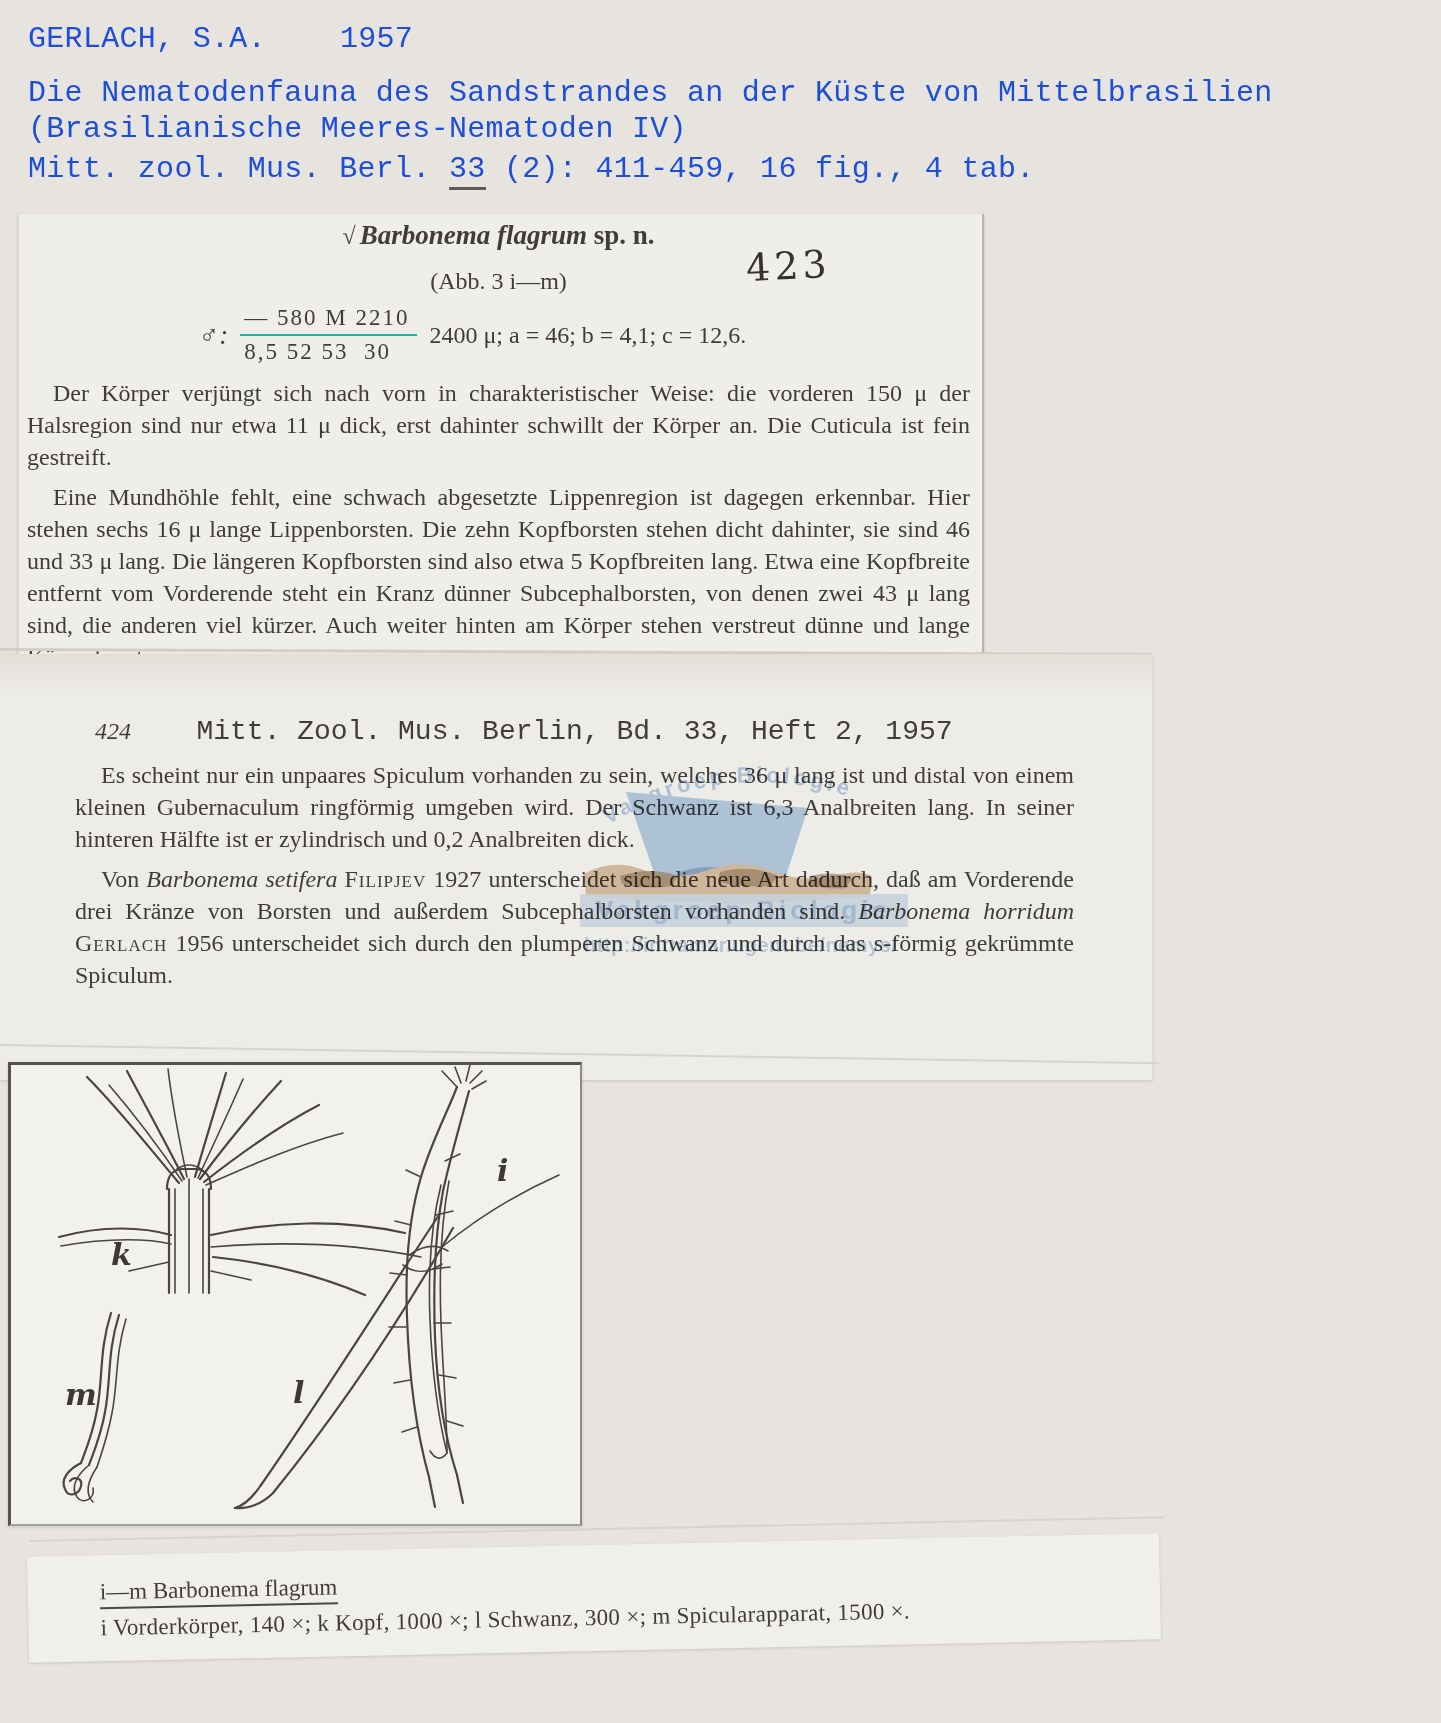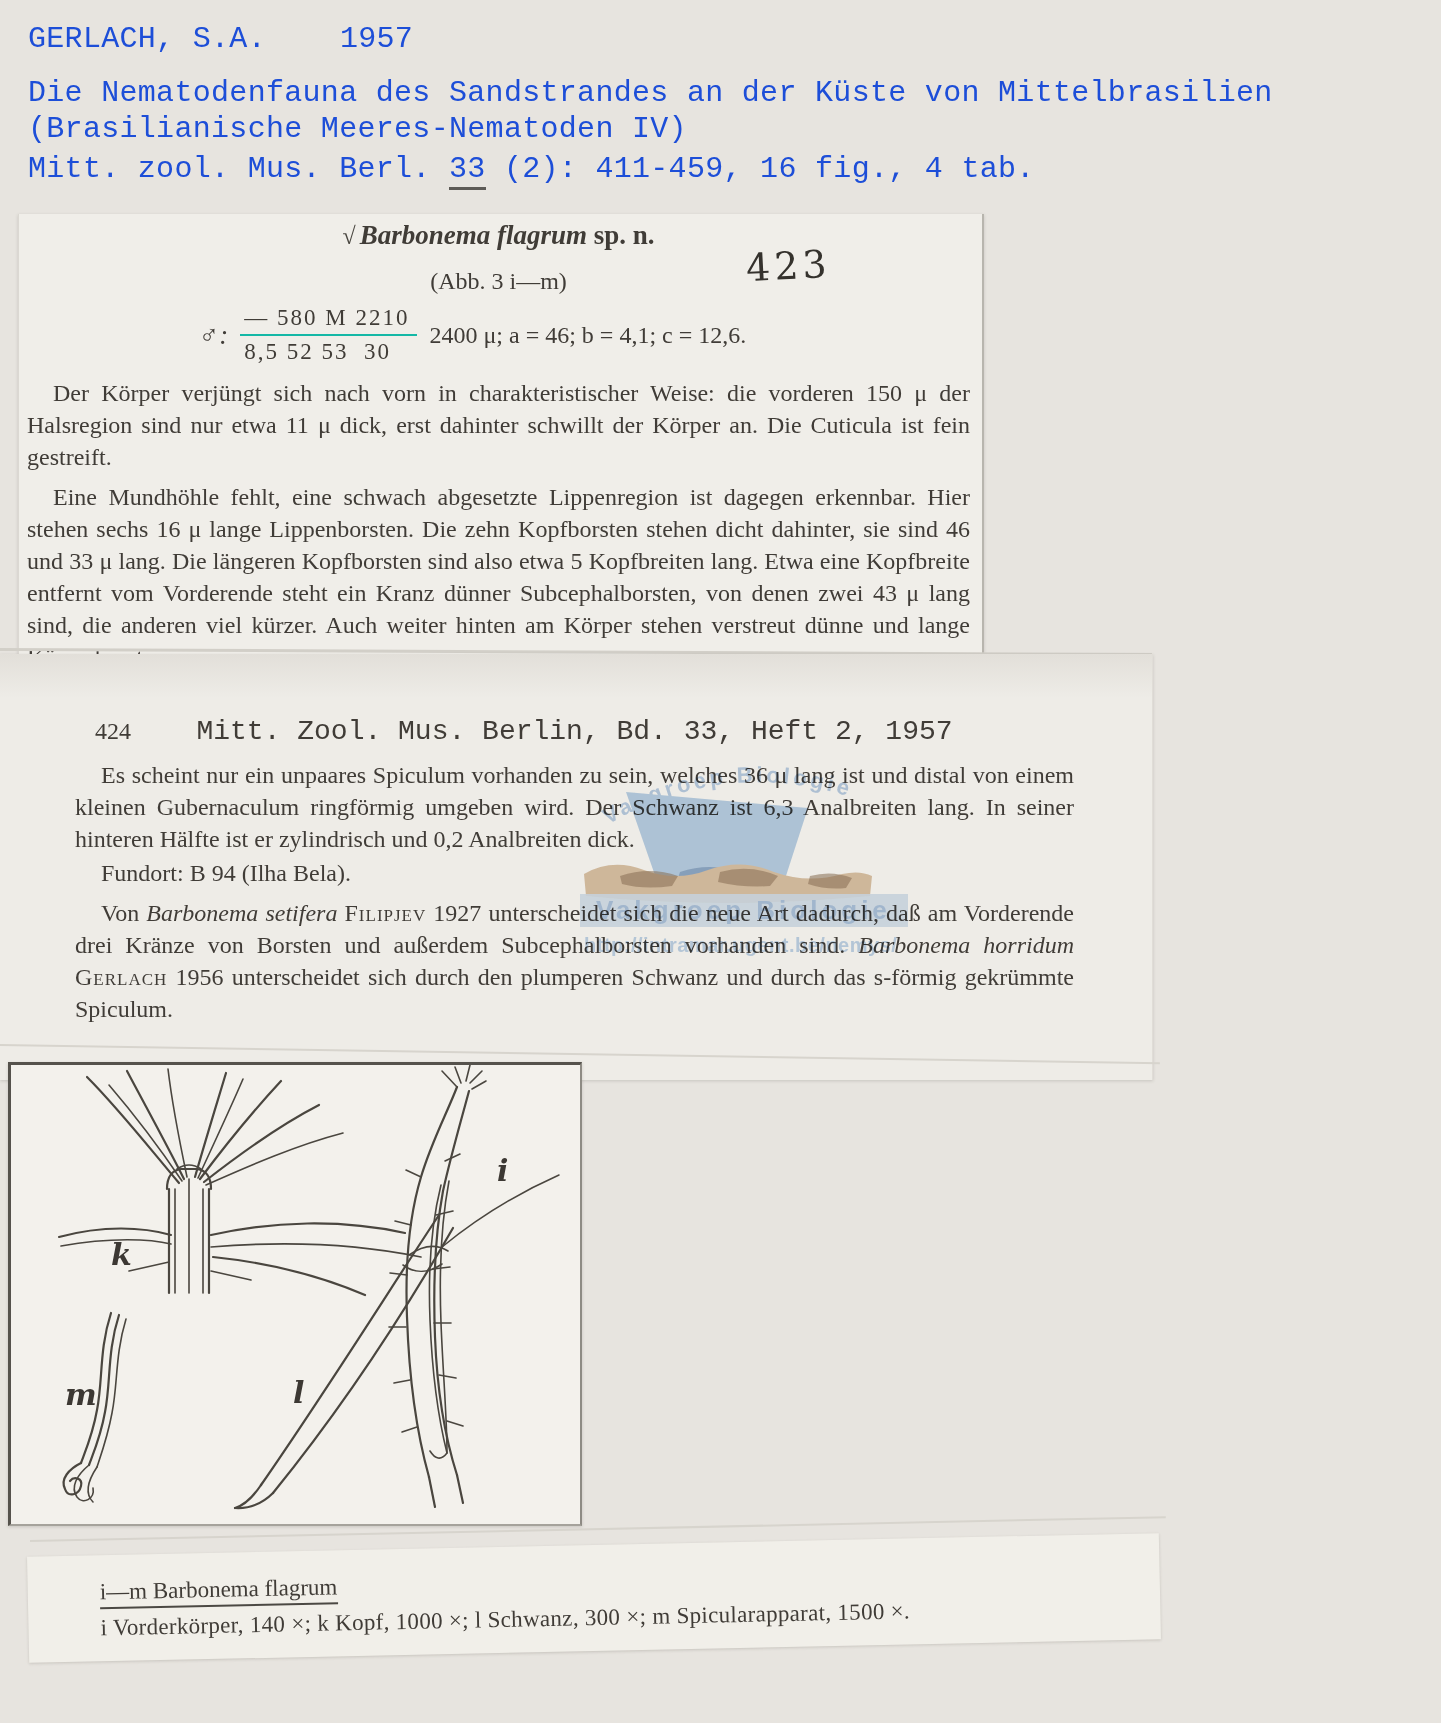--- a/index.html
+++ b/index.html
@@ -58,21 +58,21 @@
   #clip424 {
     left:0; top:654px; width:1153px; height:426px;
     background:#eeece7; border-right:1px solid #e0ddd7;
     padding:0 78px 0 75px;
   }
   #clip424::before {
     content:""; position:absolute; left:0; top:0; width:100%; height:44px;
     background:linear-gradient(#e2dfd9, rgba(238,236,231,0)); pointer-events:none;
   }
   .running { position:relative; z-index:1; margin-top:62px; text-align:center; font-size:28px;font-family:Liberation Mono, monospace; }
-  .pageno { position:absolute; left:95px; top:64px; font-size:24px; z-index:1; }
+  .pageno { position:absolute; left:95px; top:64px; font-size:24px; z-index:1;font-style:italic; }
   #clip424 .para, #clip424 .fundort { position:relative; z-index:1; }
   #clip424 .para1 { margin-top:12px; }
   .fundort { font-size:24px; line-height:32px; text-indent:26px; margin-top:2px; }
   .sc { font-variant:small-caps; letter-spacing:1px; }
   .it { font-style:italic; }
 
   
   #stamp {
     position:absolute; left:560px; top:100px; width:360px; height:214px;
     z-index:2; mix-blend-mode:multiply; opacity:.95; pointer-events:none;
@@ -135,21 +135,20 @@
     </div>
     <p class="para para1">Der Körper verjüngt sich nach vorn in charakteristischer Weise: die vorderen 150 μ der Halsregion sind nur etwa 11 μ dick, erst dahinter schwillt der Körper an. Die Cuticula ist fein gestreift.</p>
     <p class="para">Eine Mundhöhle fehlt, eine schwach abgesetzte Lippenregion ist dagegen erkennbar. Hier stehen sechs 16 μ lange Lippenborsten. Die zehn Kopfborsten stehen dicht dahinter, sie sind 46 und 33 μ lang. Die längeren Kopfborsten sind also etwa 5 Kopfbreiten lang. Etwa eine Kopfbreite entfernt vom Vorderende steht ein Kranz dünner Subcephalborsten, von denen zwei 43 μ lang sind, die anderen viel kürzer. Auch weiter hinten am Körper stehen verstreut dünne und lange Körperborsten.</p>
   </div>
   <div class="seam seam-a"></div>
 
   <div id="clip424" class="clip">
     <span class="pageno">424</span>
     <div class="running">Mitt. Zool. Mus. Berlin, Bd. 33, Heft 2, 1957</div>
     <p class="para para1">Es scheint nur ein unpaares Spiculum vorhanden zu sein, welches 36 μ lang ist und distal von einem kleinen Gubernaculum ringförmig umgeben wird. Der Schwanz ist 6,3 Analbreiten lang. In seiner hinteren Hälfte ist er zylindrisch und 0,2 Analbreiten dick.</p>
-    <p class="fundort">Fundort: B 94 (Ilha Bela).</p>
     <p class="para"><span>Von </span><span class="it">Barbonema setifera</span><span> </span><span class="sc">Filipjev</span><span> 1927 unterscheidet sich die neue Art dadurch, daß am Vorderende drei Kränze von Borsten und außerdem Subcephalborsten vorhanden sind. </span><span class="it">Barbonema horridum</span><span> </span><span class="sc">Gerlach</span><span> 1956 unterscheidet sich durch den plumperen Schwanz und durch das s-förmig gekrümmte Spiculum.</span></p>
 
     <svg id="stamp" viewBox="0 0 360 214">
       <defs>
         <path id="wmArc" d="M 36,78 Q 180,-14 344,64" fill="none"></path>
       </defs>
       <text font-size="22" letter-spacing="3.5" font-weight="bold" fill="#aec7e5" opacity="0.9"><textPath href="#wmArc" startOffset="14">Vakgroep Biologie</textPath></text>
       <path d="M 66,38 L 248,54 L 224,128 Q 152,146 98,130 Z" fill="#b7d0ea"></path>
       <path d="M 120,118 Q 150,108 178,118 Q 200,126 214,120 L 208,134 Q 160,144 116,130 Z" fill="#5d7fae" opacity="0.5"></path>
       <path d="M 24,120 Q 52,104 84,116 Q 116,128 148,116 Q 182,104 214,118 Q 248,130 282,120 Q 300,116 312,122 L 310,142 Q 160,156 26,142 Z" fill="#dcc3a6"></path>

